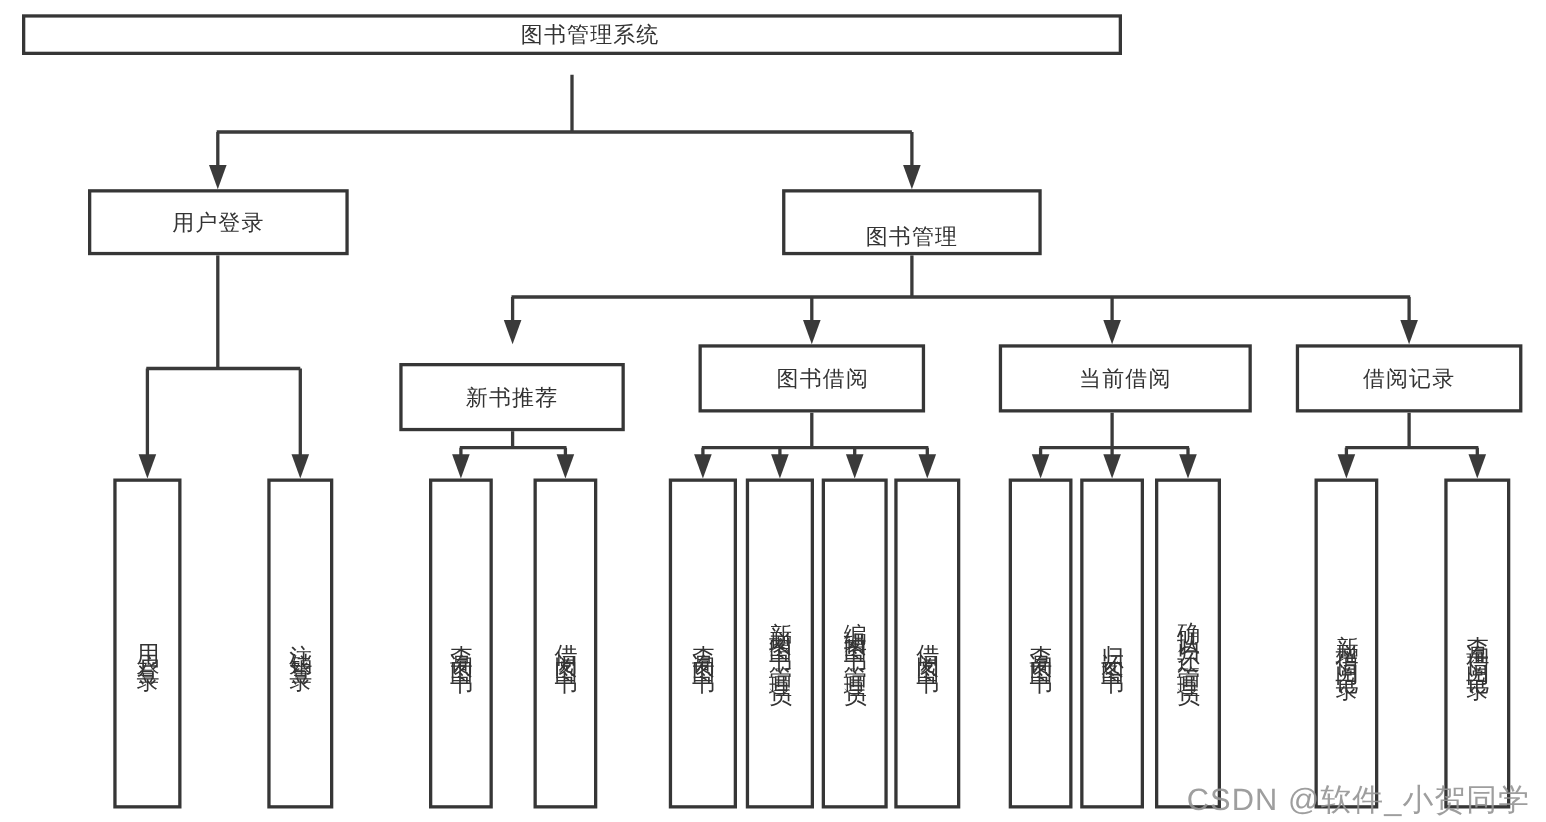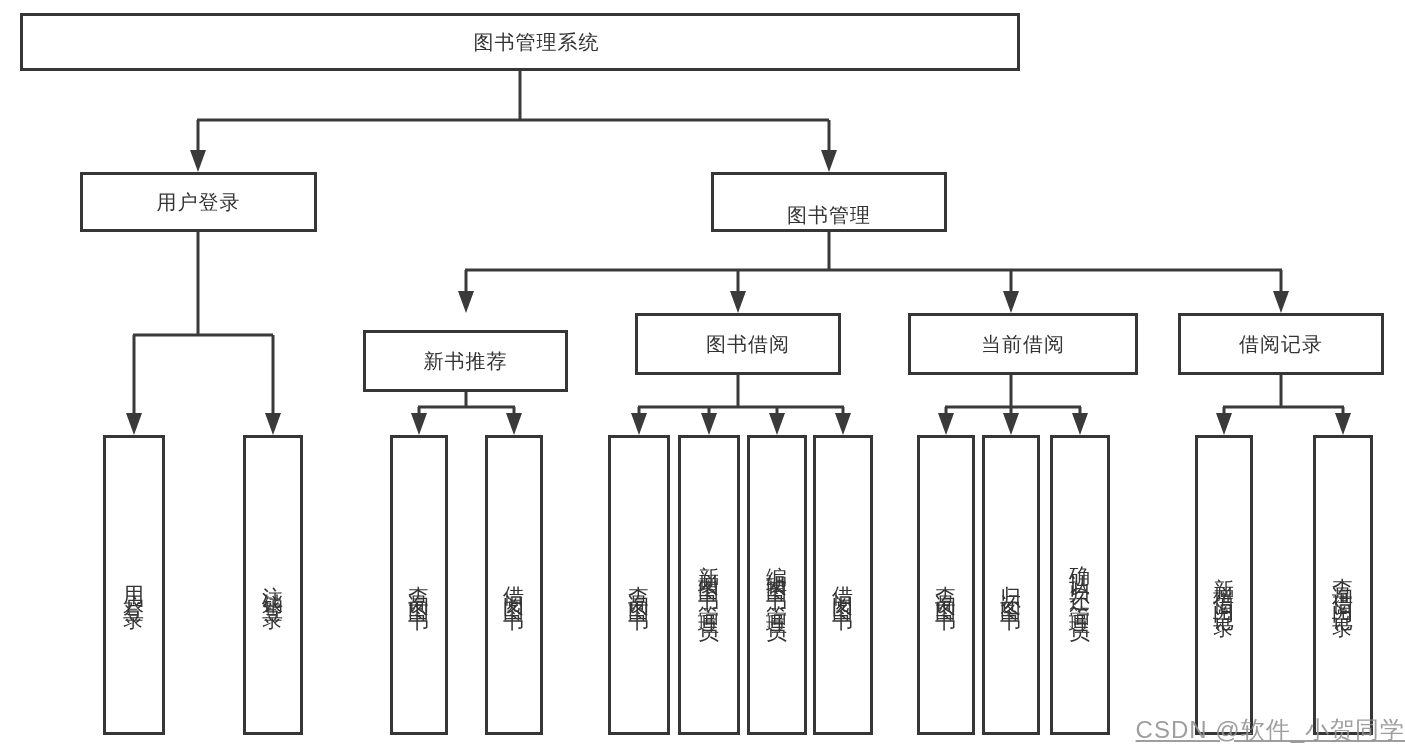--- a/index.html
+++ b/index.html
@@ -36,28 +36,27 @@
   .leaf .vtext {
     writing-mode: vertical-rl;
     text-orientation: mixed;
     font-size: 21px;
     letter-spacing: 8px;
     line-height: 1;
     white-space: nowrap;
   }
   .watermark {
     position: absolute;
-    right: 0;
+    right: 14px;
     bottom: 1px;
-    font-size: 24px;
+    font-size: 28px;
     color: rgba(148,148,148,0.9);
     letter-spacing: 1px;
     z-index: 5;
     white-space: nowrap;
-    text-decoration: underline;
   }
 </style>
 </head>
 <body>
 
 <div class="canvas">
 
   <svg class="connectors" viewBox="0 0 1405 747" xmlns="http://www.w3.org/2000/svg">
     <g stroke="#3a3a3a" stroke-width="3" fill="none">
       <path d="M520 68 V120 M197 120 H829 M198 120 V154 M829 120 V154"></path>
@@ -84,21 +83,21 @@
       <polygon points="769,413 785,413 777,435"></polygon>
       <polygon points="835,413 851,413 843,435"></polygon>
       <polygon points="938,413 954,413 946,435"></polygon>
       <polygon points="1003,413 1019,413 1011,435"></polygon>
       <polygon points="1072,413 1088,413 1080,435"></polygon>
       <polygon points="1216,413 1232,413 1224,435"></polygon>
       <polygon points="1335,413 1351,413 1343,435"></polygon>
     </g>
   </svg>
 
-  <div class="node" style="left:20px; top:13px; width:1000px; height:58px;padding-left:33px;">
+  <div class="node" style="left:20px; top:13px; width:1000px; height:37px;padding-left:33px;">
     <span class="hlabel">图书管理系统</span>
   </div>
 
   <div class="node" style="left:80px; top:172px; width:237px; height:60px;">
     <span class="hlabel">用户登录</span>
   </div>
   <div class="node" style="left:711px; top:172px; width:236px; height:60px;align-items:flex-end;">
     <span class="hlabel">图书管理</span>
   </div>
 

